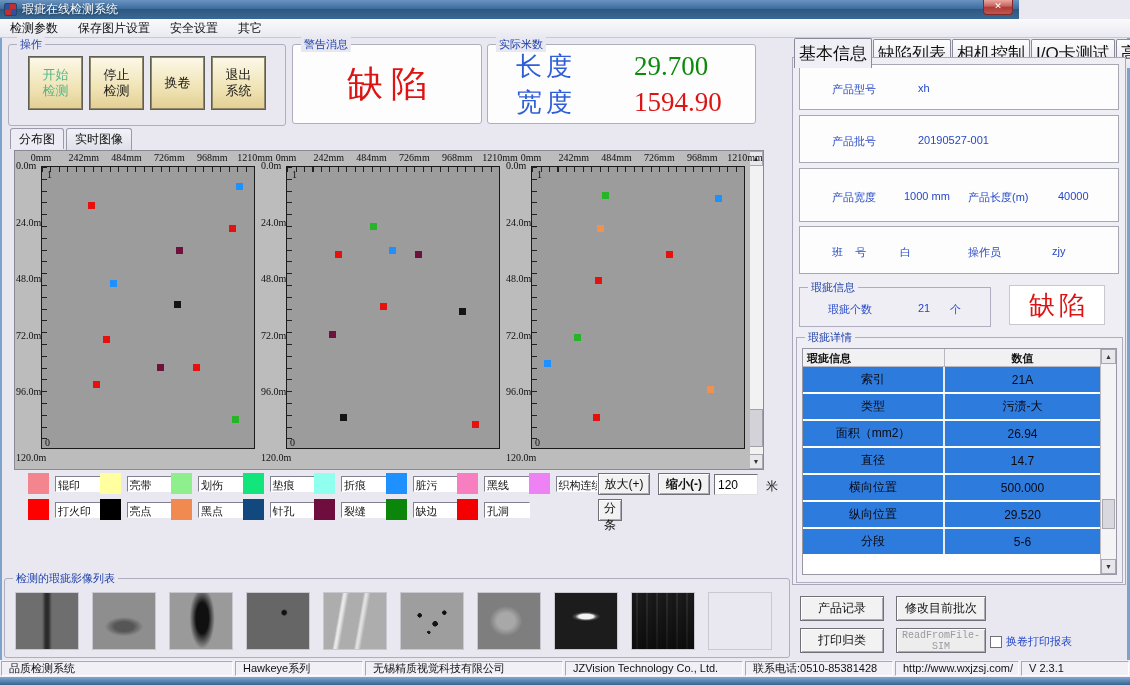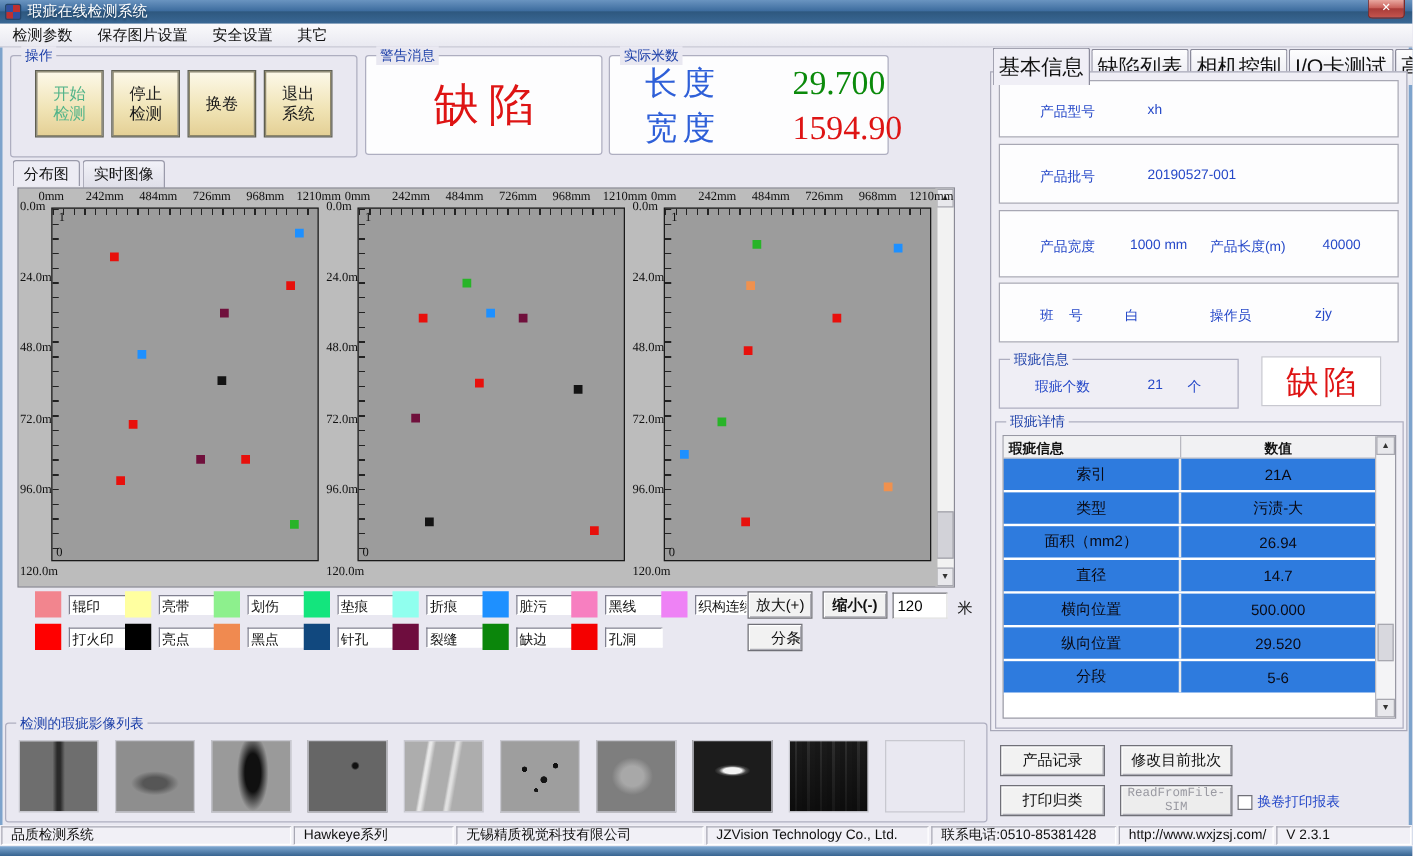--- a/index.html
+++ b/index.html
@@ -1,21 +1,21 @@
 <!DOCTYPE html>
 <html><head>
 <meta charset="utf-8">
 <style>
   * { margin:0; padding:0; box-sizing:border-box; }
   html,body { width:1130px; height:685px; overflow:hidden; }
   body { font-family:"Liberation Sans","DejaVu Sans",sans-serif; background:#E9E8F1; position:relative; }
   #win { position:absolute; inset:0; }
 
   
-  .titlebar { position:absolute; left:0; top:0; width:1130px; height:19px;
+  .titlebar { position:absolute; left:0; top:0; width:1019px; height:19px;
     background:linear-gradient(#6A94C0 0%, #3E6D9F 45%, #2E587F 50%, #3A6895 100%);
     display:flex; align-items:center; padding-left:4px; }
   .app-icon { width:13px; height:13px; margin-right:5px; border-radius:2px;
     background:conic-gradient(#C03030 0 25%, #3050A0 25% 50%, #C03030 50% 75%, #3050A0 75%); border:1px solid #24466B; }
   .title-text { color:#FFF; font-size:12px; text-shadow:0 1px 2px #1B3A57; }
   .close-btn { position:absolute; right:6px; top:0; width:30px; height:15px;
     background:linear-gradient(#E9A8A0,#C9605A 45%,#A93B38 50%,#C4554E); border:1px solid #7E2A28;
     border-top:none; border-radius:0 0 4px 4px; color:#FFF; font-size:9px; line-height:13px; text-align:center; cursor:pointer; }
   .menubar { position:absolute; left:0; top:19px; width:1130px; height:19px;
     background:linear-gradient(#FAFAFC,#E9E9F1); border-bottom:1px solid #C9C9D5; display:flex; align-items:center; }
@@ -34,21 +34,21 @@
   .op-btn { width:53px; height:52px; border:1px solid #8F8868; outline:1px solid #5E5E52;
     background:linear-gradient(#FCF8E8,#F0E3B4 60%,#E4D096); font-size:13px; line-height:16px;
     display:flex; align-items:center; justify-content:center; text-align:center; cursor:pointer;
     font-family:inherit; white-space:pre-line; color:#1A1A1A; }
   .op-btn.start { color:#53B489; }
 
   
   .gb-warn { left:292px; top:44px; width:190px; height:80px; background:#FDFDFE; }
   .warn-text { position:absolute; inset:0; display:flex; align-items:center; justify-content:center;
     font-size:36px; letter-spacing:8px; color:#DE1414; font-family:"Liberation Serif",serif; padding-left:8px; }
-  .gb-meter { left:487px; top:44px; width:224px; height:80px; background:#FDFDFE; }
+  .gb-meter { left:487px; top:44px; width:269px; height:80px; background:#FDFDFE; }
   .meter-row { position:absolute; left:28px; width:230px; height:34px; display:flex; align-items:center;
     font-family:"Liberation Serif",serif; }
   .meter-label { color:#2E5FD8; font-size:26px; width:118px; letter-spacing:4px; }
   .meter-val { font-size:27px; }
 
   
   .vtabs { position:absolute; left:10px; top:128px; display:flex; }
   .vtab { font-size:12px; padding:2px 8px 3px; border:1px solid #9A9AAA; border-bottom:none;
     border-radius:3px 3px 0 0; background:linear-gradient(#F2F2F8,#DEDEE8); margin-right:2px; cursor:pointer; color:#111; }
   .vtab.active { background:#EDECF4; height:21px; z-index:3; }
@@ -348,21 +348,21 @@
       </div>
       <div class="leg-item" style="left: 457px; top: 499px;">
         <div class="leg-swatch" style="background: rgb(245, 0, 0);"></div>
         <div class="leg-label">孔洞</div>
       </div>
     </div>
   <button class="btn97" style="left:598px; top:473px; width:52px; height:22px;">放大(+)</button>
   <button class="btn97" style="left:658px; top:473px; width:52px; height:22px;font-weight:bold;">缩小(-)</button>
   <input class="meter-input" value="120" style="">
   <span class="meter-unit">米</span>
-  <button class="btn97" style="left:598px; top:499px; width:44px; height:22px;text-align:right;">分条</button>
+  <button class="btn97" style="left:598px; top:499px; width:24px; height:22px;">分条</button>
 
   <div class="gbox gb-thumbs">
     <div class="glabel">检测的瑕疵影像列表</div>
   <div class="thumb" style="left: 10px;"></div>
       <div class="thumb" style="left: 87px;"></div>
       <div class="thumb" style="left: 164px;"></div>
       <div class="thumb" style="left: 241px;"></div>
       <div class="thumb" style="left: 318px;"></div>
       <div class="thumb" style="left: 395px;"></div>
       <div class="thumb" style="left: 472px;"></div>

